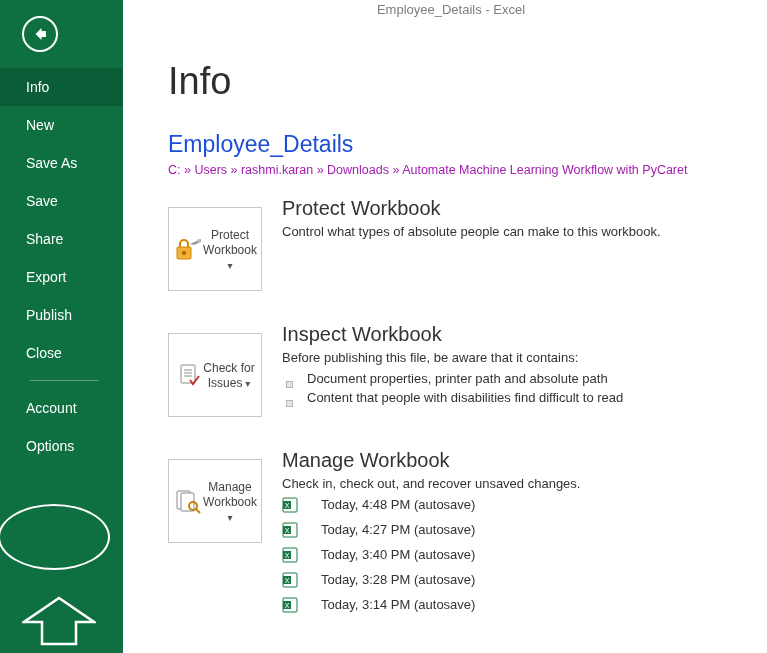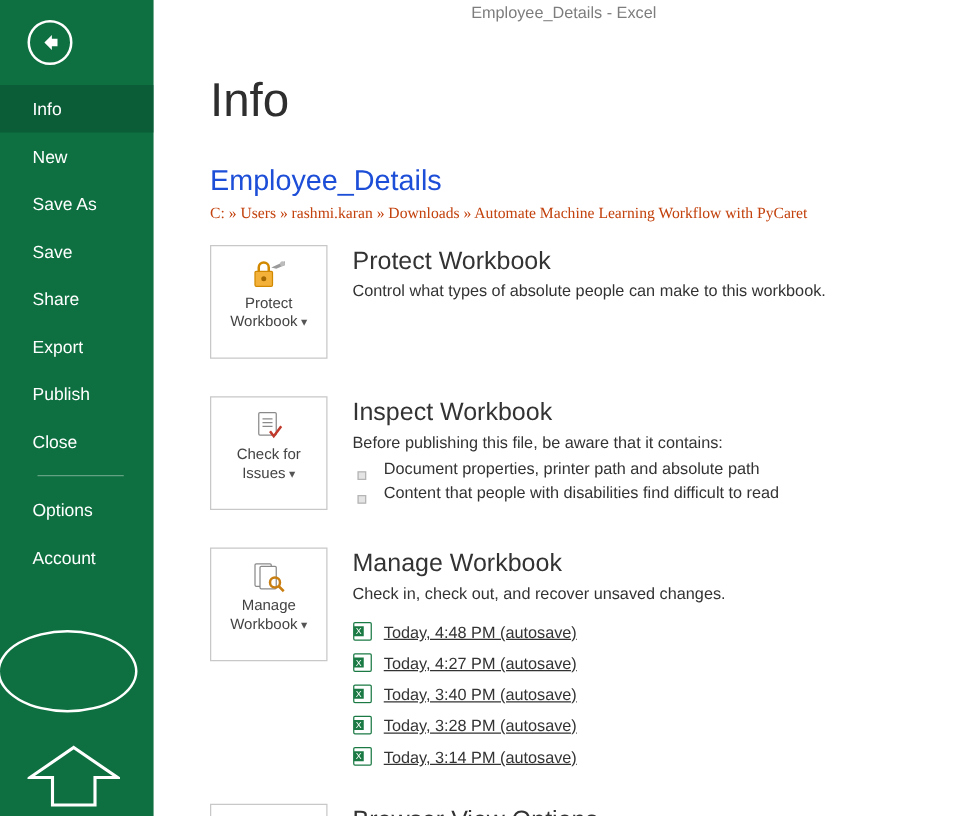--- a/index.html
+++ b/index.html
@@ -81,41 +81,41 @@
     margin-bottom: 28px;
   }
   .doc-name {
     font-size: 23px;
     color: #1d4ed8;
     font-weight: 400;
     margin-bottom: 5px;
   }
   .breadcrumb {
     font-size: 12.5px;
-    color: #c2410c;
+    color: #a21caf;
     margin-bottom: 18px;
-    font-family: Liberation Serif, serif;
   }
   .section {
     display: flex;
     align-items: flex-start;
     margin-bottom: 30px;
   }
   .tile {
     width: 94px;
     min-height: 84px;
     border: 1px solid #c8c8c8;
     background: #fff;
     display: flex;
-    flex-direction: column;
+    flex-direction: row;
     align-items: center;
     justify-content: center;
-    padding: 8px 6px 20px 6px;
+    padding: 8px 6px 6px 6px;
     cursor: pointer;
     margin-right: 20px;
+    margin-top: 12px;
   }
   .tile .icon { height: 30px; display: flex; align-items:center; justify-content:center; }
   .tile .tile-label {
     text-align: center;
     font-size: 12px;
     color: #444;
     line-height: 15px;
   }
   .tile .caret { font-size: 10px; color: #555; }
   .section-body { padding-top: 2px; }
@@ -142,27 +142,26 @@
   }
   ul.bullets li .sq {
     width: 7px; height: 7px;
     border: 1px solid #b5b5b5;
     background: #e4e4e4;
     margin-right: 14px;
   }
   .version-list { padding-top: 2px; }
   .version-item {
     display: flex;
-    align-items: flex-end;
-    gap: 9px;
+    align-items: flex-start;
+    gap: 23px;
     font-size: 13px;
     color: #333;
     height: 25px;
     cursor: pointer;
-    text-decoration: underline;
   }
   .version-item .xicon { display:flex; }
 </style>
 </head>
 <body>
 
 <div class="root">
   <div class="sidebar" style="position:relative;">
     <div class="back-circle">
       <svg width="18" height="18" viewBox="0 0 24 24">
@@ -191,24 +190,24 @@
     <div class="sidebar-item">
       <span>Publish</span>
     </div>
     <div class="sidebar-item">
       <span>Close</span>
     </div>
 
     <div class="sidebar-divider"></div>
 
     <div class="sidebar-item">
+      <span>Account</span>
+    </div>
+    <div class="sidebar-item">
       <span>Options</span>
-    </div>
-    <div class="sidebar-item">
-      <span>Account</span>
     </div>
 
     <div class="highlight-ellipse"></div>
     <div class="up-arrow-annot">
       <svg width="74" height="50" viewBox="0 0 74 50">
         <path d="M37 2 L72 26 L54 26 L54 48 L20 48 L20 26 L2 26 Z" fill="none" stroke="#fff" stroke-width="2.5" stroke-linejoin="miter"></path>
       </svg>
     </div>
   </div>
 

